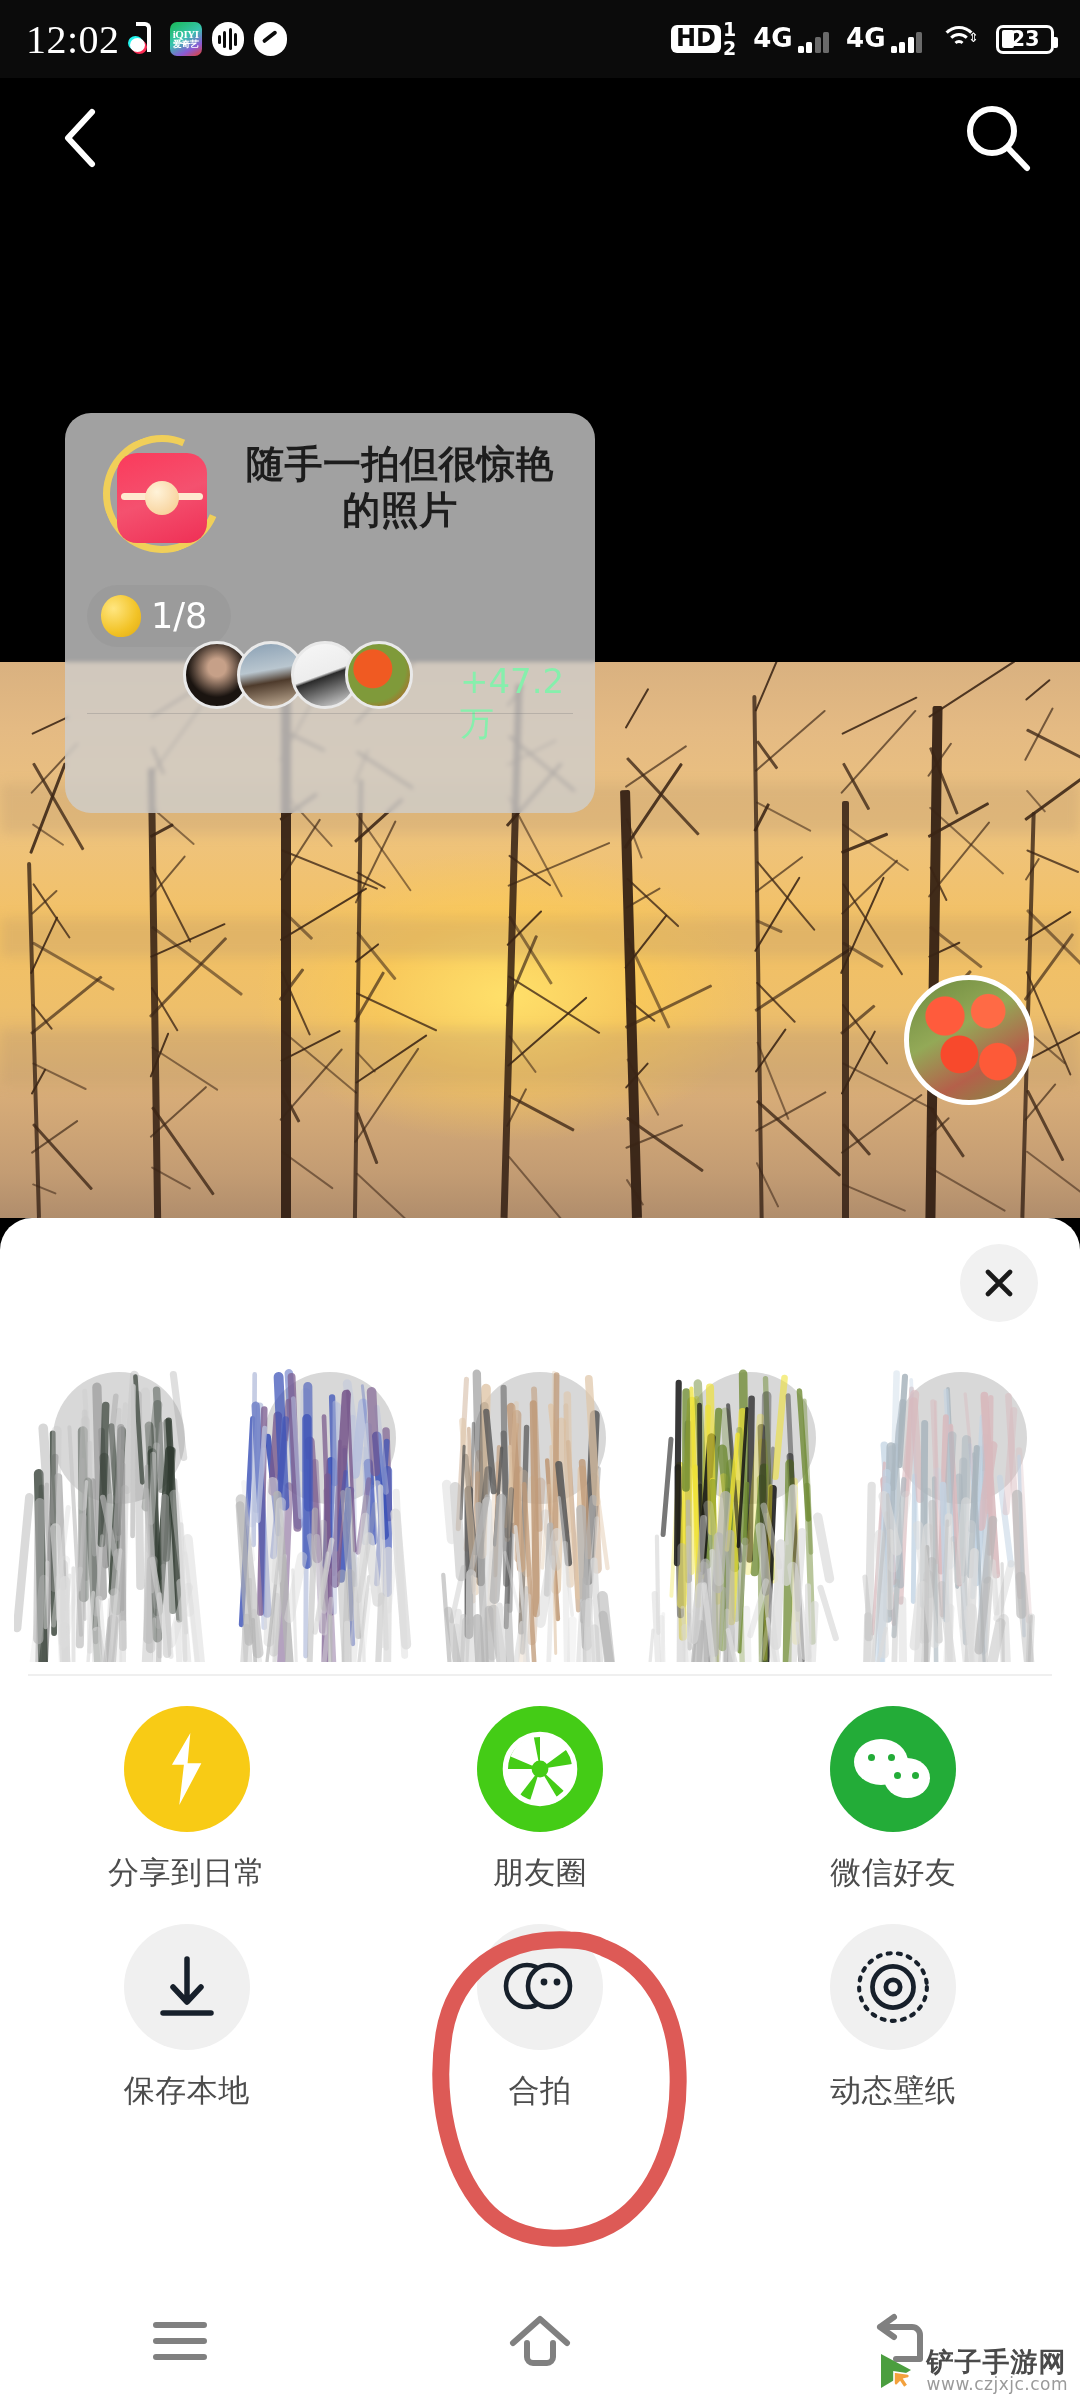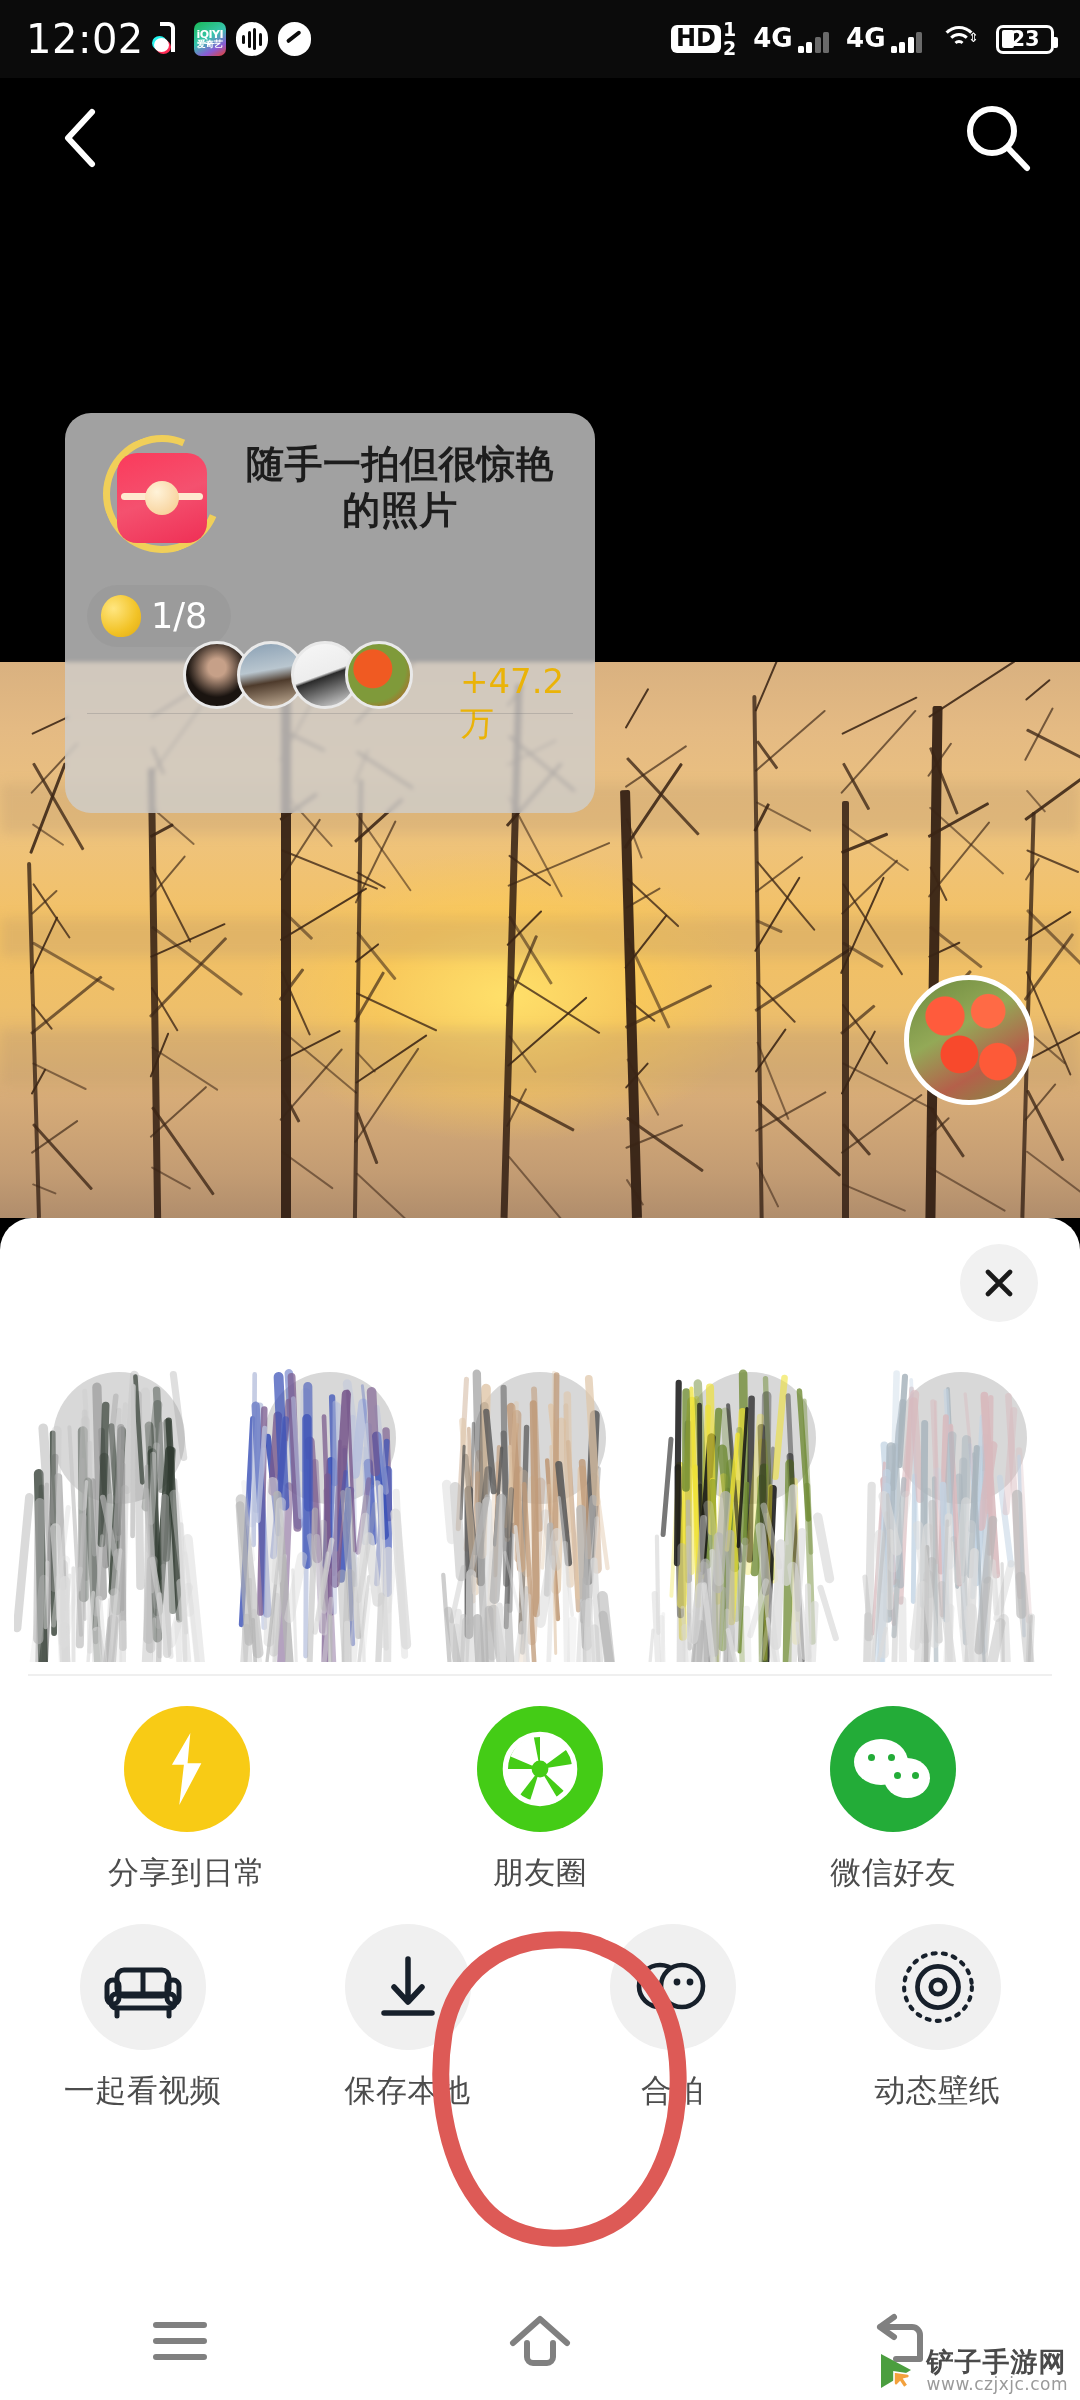--- a/index.html
+++ b/index.html
@@ -10,21 +10,21 @@
     overflow:hidden;
   }
   #screen { position:relative; width:1080px; height:2400px; background:#000; overflow:hidden; }
 
   
   .statusbar {
     position:absolute; top:0; left:0; width:1080px; height:78px;
     background:#0b0b0b; display:flex; align-items:center;
     padding:0 26px; z-index:40;
   }
-  .sb-left { display:flex; align-items:center; gap:10px; }
+  .sb-left { display:flex; align-items:center; gap:10px;font-family:Liberation Serif, serif; }
   .sb-clock { color:#fff; font-size:40px; font-weight:400; letter-spacing:0.5px; }
   .sb-icon { display:flex; align-items:center; justify-content:center; }
   .ic-tiktok { width:30px; height:34px; position:relative; }
   .ic-tiktok .note {
     position:absolute; left:6px; top:0; width:15px; height:30px;
     border-right:4px solid #fff; border-top:4px solid #fff;
     border-top-right-radius:6px;
   }
   .ic-tiktok .ball {
     position:absolute; left:0px; top:16px; width:15px; height:14px;
@@ -165,21 +165,21 @@
     width:68px; height:68px; border-radius:50%; margin-left:-14px;
     border:3px solid #e9e9e9; background-size:cover; background-position:center;
   }
   .ch-avatars .av:first-child { margin-left:0; }
   .av1 { background:radial-gradient(circle at 50% 38%,#c6a088 0 18%,#1a1410 60%),#120e0b; }
   .av2 { background:linear-gradient(170deg,#8aa0b4 0%,#b9c6cf 42%,#4e3b2c 60%,#c8b49c 100%); }
   .av3 { background:linear-gradient(160deg,#f7f7f7 0%,#ededed 48%,#2b2b2b 52%,#e4e4e4 100%); }
   .av4 { background:radial-gradient(circle at 40% 40%,#f05a22 0 36%,#7f9a3a 38% 62%,#d7471d 100%); }
   .ch-more {
     position:absolute; left:395px; top:248px;
-    color:#eab308; font-size:34px; font-weight:500;
+    color:#86efac; font-size:34px; font-weight:500;
   }
   .ch-sep { position:absolute; left:22px; right:22px; top:300px; height:1px; background:rgba(120,120,120,0.30); }
   .ch-join {
     position:absolute; left:0; right:0; top:318px;
     display:flex; align-items:center; justify-content:center; gap:14px;
     cursor:pointer;
   }
   .ch-join .flame {
     width:46px; height:46px; border-radius:12px 16px 14px 14px;
     background:#f47920; position:relative; transform:rotate(-4deg);
@@ -1118,33 +1118,20 @@
               <span class="wdot" style="left:58px;top:48px"></span>
               <span class="wdot" style="left:64px;top:66px"></span>
               <span class="wdot" style="left:82px;top:66px"></span>
           </div>
           <div class="lbl">微信好友</div>
         </div>
       </div>
     <div class="grid" id="row2">
         <div class="cell">
           <div class="bubble grey">
-            <svg width="80" height="74" viewBox="0 0 80 74">
-              <rect x="14" y="20" width="52" height="26" rx="7" fill="none" stroke="#17202b" stroke-width="5"></rect>
-                <path d="M40 20 v26" stroke="#17202b" stroke-width="5"></path>
-                <rect x="4" y="30" width="12" height="24" rx="6" fill="none" stroke="#17202b" stroke-width="5"></rect>
-                <rect x="64" y="30" width="12" height="24" rx="6" fill="none" stroke="#17202b" stroke-width="5"></rect>
-                <rect x="8" y="44" width="64" height="14" rx="5" fill="none" stroke="#17202b" stroke-width="5"></rect>
-                <path d="M14 58 l0 8 M66 58 l0 8" stroke="#17202b" stroke-width="5" stroke-linecap="round"></path>
-            </svg>
-          </div>
-          <div class="lbl">一起看视频</div>
-        </div>
-        <div class="cell">
-          <div class="bubble grey">
             <svg width="68" height="68" viewBox="0 0 68 68">
               <path d="M34 6 V48 M20 34 L34 49 L48 34" fill="none" stroke="#17202b" stroke-width="5.5" stroke-linecap="round" stroke-linejoin="round"></path>
                 <path d="M10 60 H58" stroke="#17202b" stroke-width="5.5" stroke-linecap="round"></path>
             </svg>
           </div>
           <div class="lbl">保存本地</div>
         </div>
         <div class="cell">
           <div class="bubble grey">
             <svg width="78" height="72" viewBox="0 0 78 72">

